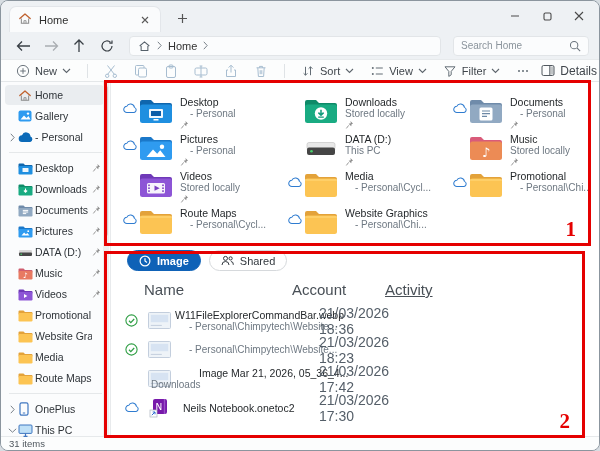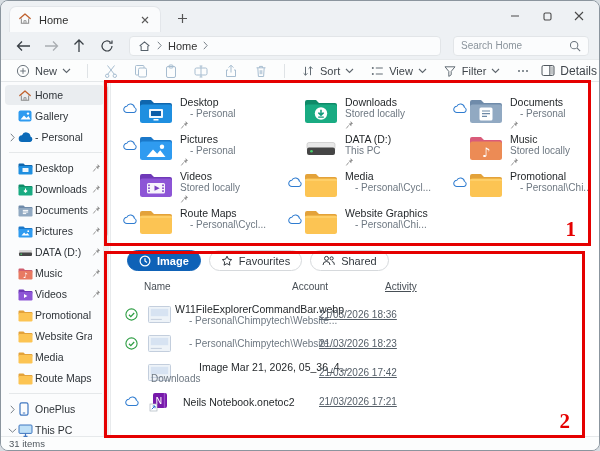--- a/index.html
+++ b/index.html
@@ -58,33 +58,33 @@
   .qa-text { min-width:0; }
   .qa-name { font-size:10.5px; color:#1f2326; line-height:12px; white-space:nowrap; overflow:hidden;}
   .qa-status { font-size:10px; color:#6e7882; line-height:12px; white-space:nowrap; overflow:hidden;}
   .qa-status.indent { padding-left:10px; }
   .qa-pin { height:9px; line-height:9px; }
 
   .recent-sec { margin-top:9px; }
   .pills { display:flex; gap:8px; margin-left:4px; }
   .pill { display:flex; align-items:center; gap:6px; height:21px; padding:0 11px; border-radius:11px; background:#fff; border:1px solid #d6d9dc; font-size:11px; color:#33393f;}
   .pill.active { background:#0f62b7; border-color:#0f62b7; color:#fff; font-weight:bold;}
-  .cols { display:flex; margin-top:10px; font-size:10px; color:#484f56; }
+  .cols { display:flex; margin-top:10px; font-size:15px; color:#484f56; }
   .c-name { width:169px; padding-left:21px;}
   .c-date { width:93px; }
   .c-acct { width:93px; }
   .c-act { flex:1;text-decoration:underline; }
   #file-list { margin-top:8px; }
   .frow { display:flex; align-items:center; height:29px; }
   .f-status { width:16px; margin-left:2px; flex:none; display:flex; }
   .f-ico { width:24px; margin-left:6px; flex:none; display:flex; justify-content:center;}
   .f-text { width:144px; margin-left:4px; flex:none; min-width:0;}
   .f-name { font-size:10.5px; color:#1f2326; line-height:12px; white-space:nowrap; }
   .f-loc { font-size:10px; color:#6e7882; line-height:12px; white-space:nowrap;}
-  .f-date { width:95px; font-size:10px; color:#545e68; flex:none;text-decoration:underline;}
+  .f-date { width:95px; font-size:14px; color:#545e68; flex:none;}
   .f-acct { width:93px; flex:none;}
   .f-act { flex:1;}
 
   
   .statusbar { height:14px; background:#fcfdfd; border-top:1px solid #e6e9eb; display:flex; align-items:center; padding-left:8px; font-size:9.5px; color:#4f575e;}
 
   
   .anno { position:absolute; border:3px solid #e50000; z-index:40; pointer-events:none;}
   .anno .alabel { position:absolute; right:12px; bottom:1px; font-size:21px; font-weight:bold; color:#e50000; font-family:"Liberation Serif","DejaVu Serif",serif;}
   #anno1 { left:103px; top:79px; width:487px; height:166px; }
@@ -818,28 +818,20 @@
               <span style="display:flex">
                 <svg width="12" height="12" viewBox="0 0 12 12">
                   <circle cx="6" cy="6" r="4.9" fill="none" stroke="currentColor" stroke-width="1.2"></circle>
                   <path d="M6 3.2V6l2 1.4" stroke="currentColor" stroke-width="1.2" fill="none"></path>
                 </svg>
               </span>
               <span>Image</span>
             </div>
             <div class="pill">
               <span style="display:flex">
-                <svg width="12" height="12" viewBox="0 0 12 12">
-                  <path d="M6 1.2l1.45 2.95 3.25.45-2.35 2.3.55 3.25L6 8.6 3.1 10.15l.55-3.25L1.3 4.6l3.25-.45z" fill="none" stroke="currentColor" stroke-width="1"></path>
-                </svg>
-              </span>
-              <span>Favourites</span>
-            </div>
-            <div class="pill">
-              <span style="display:flex">
                 <svg width="13" height="11" viewBox="0 0 13 11">
                   <circle cx="4.5" cy="3.4" r="2" fill="none" stroke="currentColor"></circle>
                   <path d="M1 10a3.5 3.5 0 0 1 7 0" fill="none" stroke="currentColor"></path>
                   <circle cx="9.6" cy="3.4" r="1.6" fill="none" stroke="currentColor"></circle>
                   <path d="M9.9 6.4a3 3 0 0 1 2.4 3.4" fill="none" stroke="currentColor"></path>
                 </svg>
               </span>
               <span>Shared</span>
             </div>
           </div>
@@ -926,21 +918,21 @@
                   <rect x="4" y="1" width="14" height="15" rx="2" fill="#7719aa"></rect>
                   <path d="M15.5 1v15" stroke="#9b4fc8" stroke-width="1.4"></path>
                   <text x="9.8" y="12.2" text-anchor="middle" font-size="9" fill="#fff" font-family="DejaVu Sans">N</text>
                   <rect x="1" y="12" width="7" height="7" fill="#fff" stroke="#aab4be" stroke-width=".7"></rect>
                   <path d="M2.8 17.2L6 14M6 14H3.7M6 14v2.3" stroke="#2f6fd0" fill="none"></path>
                 </svg>
               </span>
     <span class="f-text">
       <div class="f-name" style="padding-left:8px">Neils Notebook.onetoc2</div>
     </span>
-    <span class="f-date">21/03/2026 17:21</span>
+    <span class="f-date">21/03/2026 17:30</span>
     <span class="f-acct"></span>
     <span class="f-act"></span>
             </div>
             <div class="frow">
               <span class="f-status"></span>
 
     <span class="f-acct"></span>
     <span class="f-act"></span>
             </div>
           </div>

